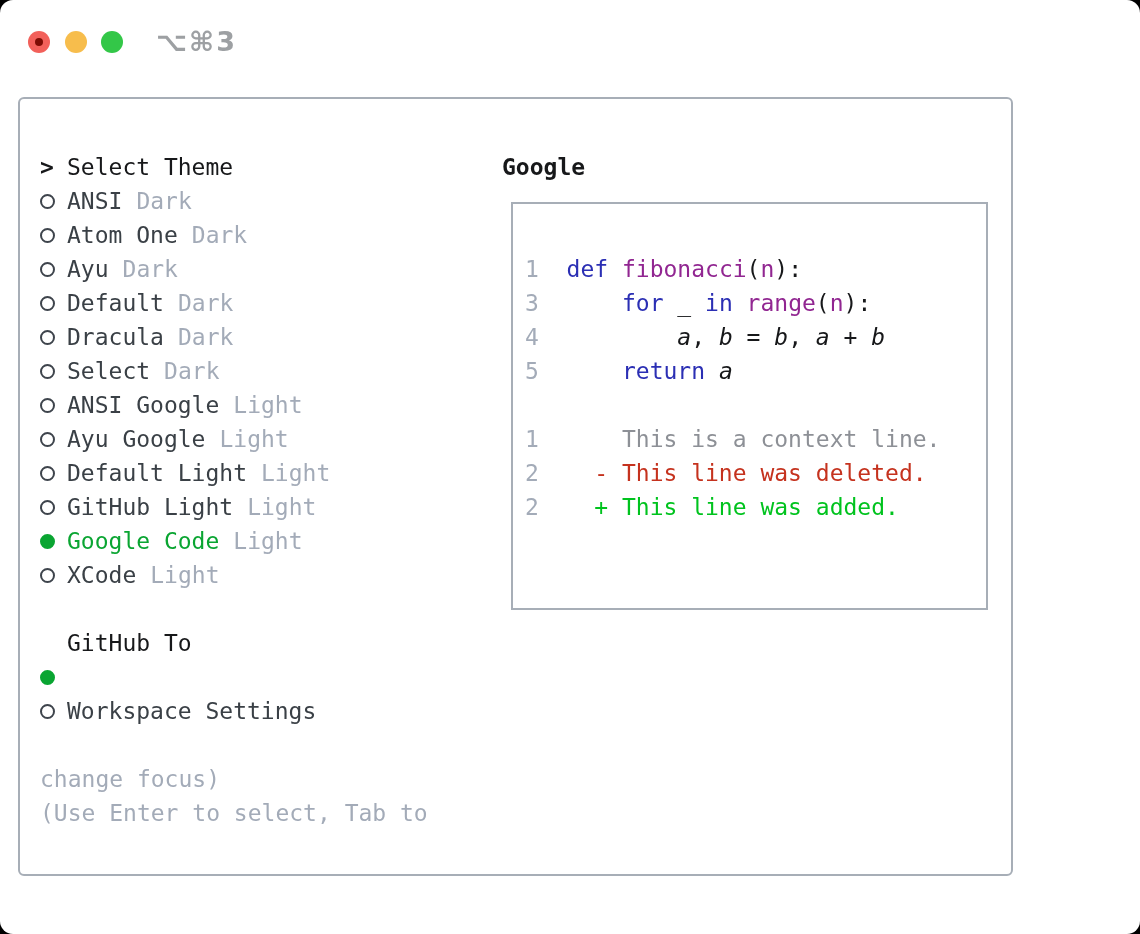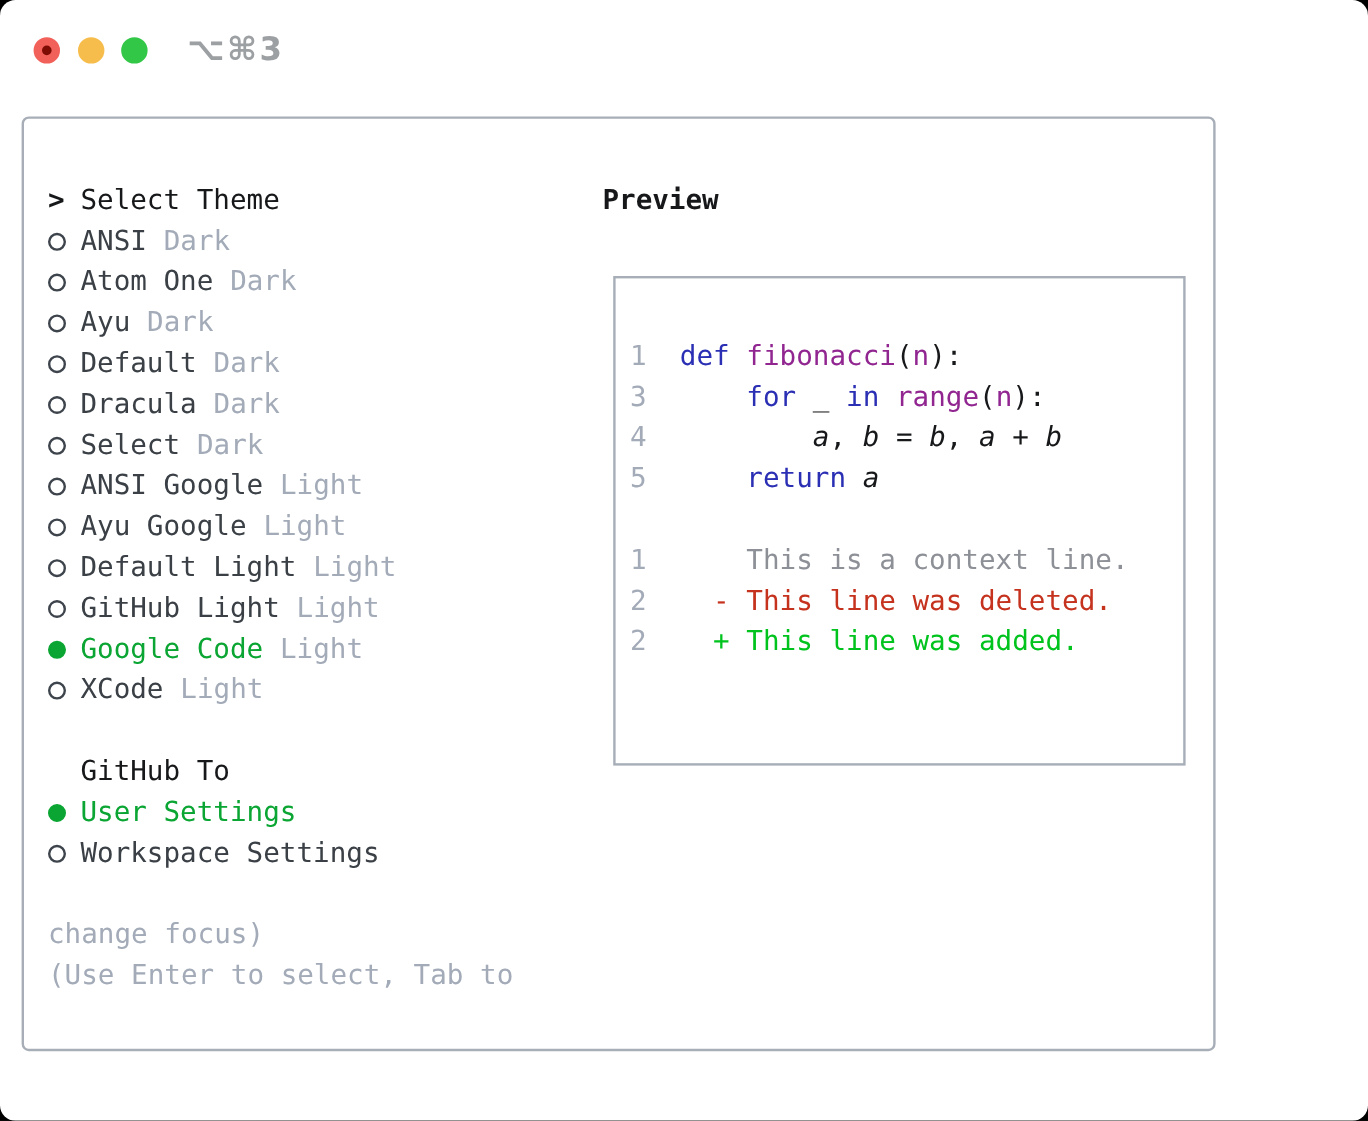--- a/index.html
+++ b/index.html
@@ -40,21 +40,21 @@
   .item.selected .nm{color:var(--accent,#0aa532);}
   .tag{color:var(--muted,#a3abb8);margin-left:14px;}
   .opt .nm{color:var(--name,#3a4046);}
   .opt.selected .nm{color:var(--accent,#0aa532);}
   .hint{color:var(--muted,#a3abb8);}
 
   
   .preview-label{position:absolute;left:482px;top:51px;height:34px;line-height:34px;
     font-weight:bold;font-size:23px;color:var(--ink,#17181a);}
   .preview-box{position:absolute;left:491px;top:103px;width:477px;height:408px;
-    border:2px solid var(--border,#a7aeb7);box-sizing:border-box;overflow:hidden;margin-top:28px;}
+    border:2px solid var(--border,#a7aeb7);box-sizing:border-box;overflow:hidden;}
   .code{padding:48px 0 0 12px;font-size:23px;line-height:34px;}
   .cl{height:34px;white-space:pre;}
   .cl span.ln{color:var(--muted,#a3abb8);}
   .cl span.kw{color:var(--kw,#2b2fb4);}
   .cl span.fn{color:var(--fn,#912691);}
   .cl span.li{color:var(--lit,#0e6e6e);}
   .cl span.va{color:var(--ink,#17181a);font-style:italic;}
   .cl span.pl{color:var(--ink,#17181a);}
   .cl span.ctx{color:var(--ctx,#8d9096);}
   .cl span.del{color:var(--del,#c5321e);}
@@ -97,31 +97,31 @@
           </div>
 
         <div class="row"></div>
 
         <div class="row">
           <span class="gutter"></span>
           <span class="hdr2">GitHub To</span>
         </div>
 
         <div id="apply-list">
-            <div class="row opt selected"><span class="gutter"><span class="radio on"></span></span><span class="nm">User Settings</span></div>
+            <div class="row opt selected"><span class="gutter"><span class="radio on"></span></span></div>
             <div class="row opt"><span class="gutter"><span class="radio"></span></span><span class="nm">Workspace Settings</span></div>
           </div>
 
         <div class="row"></div>
 
         <div class="row hint">change focus)</div>
         <div class="row hint">(Use Enter to select, Tab to</div>
       </div>
 
-      <div class="preview-label">Preview</div>
+      <div class="preview-label">Google</div>
 
       <div class="preview-box">
         <div class="code" id="preview-code">
             <div class="cl"><span class="ln">1  </span><span class="kw">def</span><span class="pl"> </span><span class="fn">fibonacci</span><span class="pl">(</span><span class="fn">n</span><span class="pl">):</span></div>
             <div class="cl"><span class="ln">3  </span><span class="pl">    </span><span class="kw">for</span><span class="pl"> _ </span><span class="kw">in</span><span class="pl"> </span><span class="fn">range</span><span class="pl">(</span><span class="fn">n</span><span class="pl">):</span></div>
             <div class="cl"><span class="ln">4  </span><span class="pl">        </span><span class="va">a</span><span class="pl">, </span><span class="va">b</span><span class="pl"> = </span><span class="va">b</span><span class="pl">, </span><span class="va">a</span><span class="pl"> + </span><span class="va">b</span></div>
             <div class="cl"><span class="ln">5  </span><span class="pl">    </span><span class="kw">return</span><span class="pl"> </span><span class="va">a</span></div>
             <div class="cl"></div>
             <div class="cl"><span class="ln">1  </span><span class="ctx">    This is a context line.</span></div>
             <div class="cl"><span class="ln">2  </span><span class="del">  - This line was deleted.</span></div>

